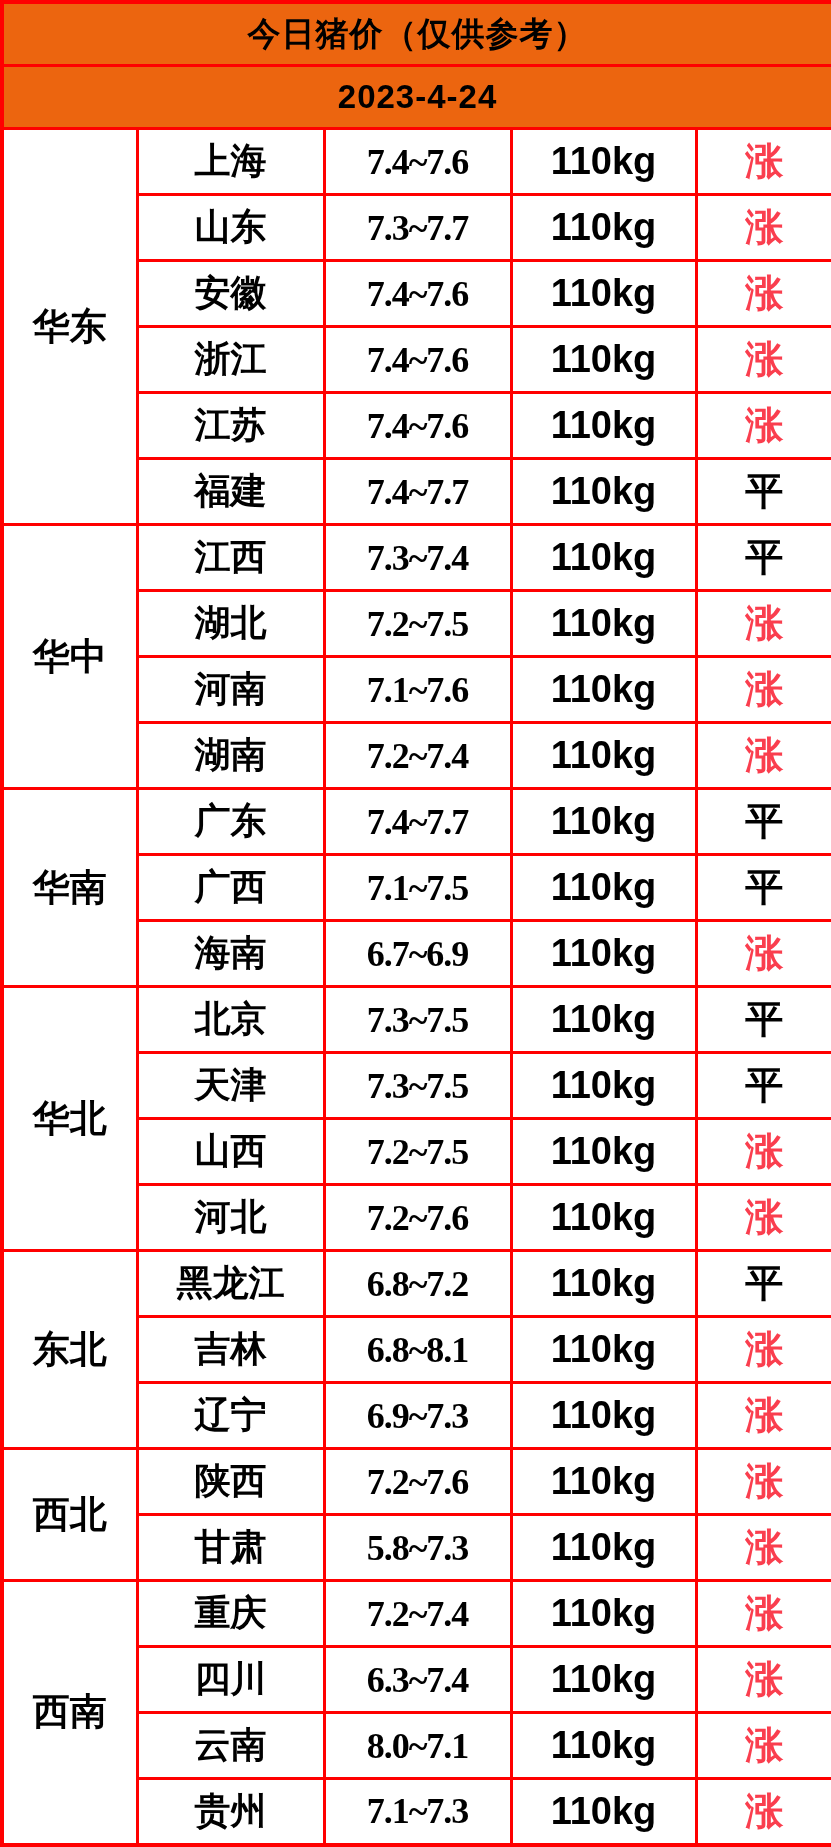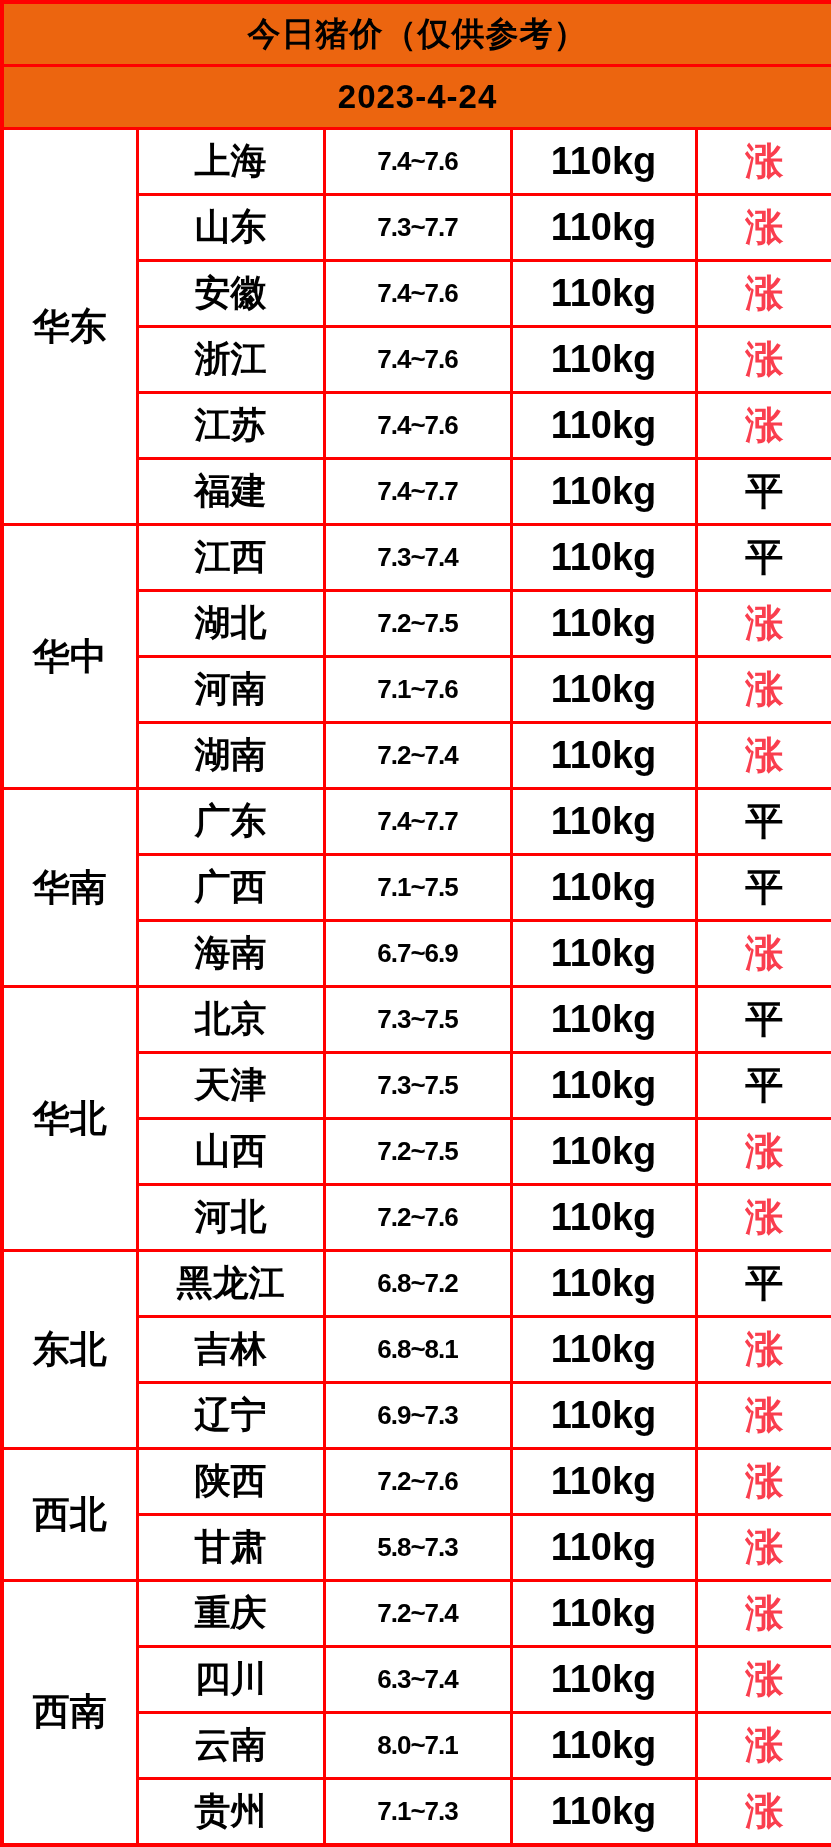--- a/index.html
+++ b/index.html
@@ -47,23 +47,24 @@
   }
   td.region-cell {
     font-size: 37px;
     font-weight: bold;
   }
   td.province-cell {
     font-size: 36px;
     font-weight: bold;
   }
   td.price-cell {
-    font-size: 26px;
+    font-size: 36px;
     font-weight: bold;
     letter-spacing: -1px;
+    font-family: Liberation Serif, serif;
   }
   td.weight-cell {
     font-size: 38px;
     font-weight: bold;
   }
   td.status-cell {
     font-size: 38px;
     font-weight: bold;
     color: var(--flat);
   }

